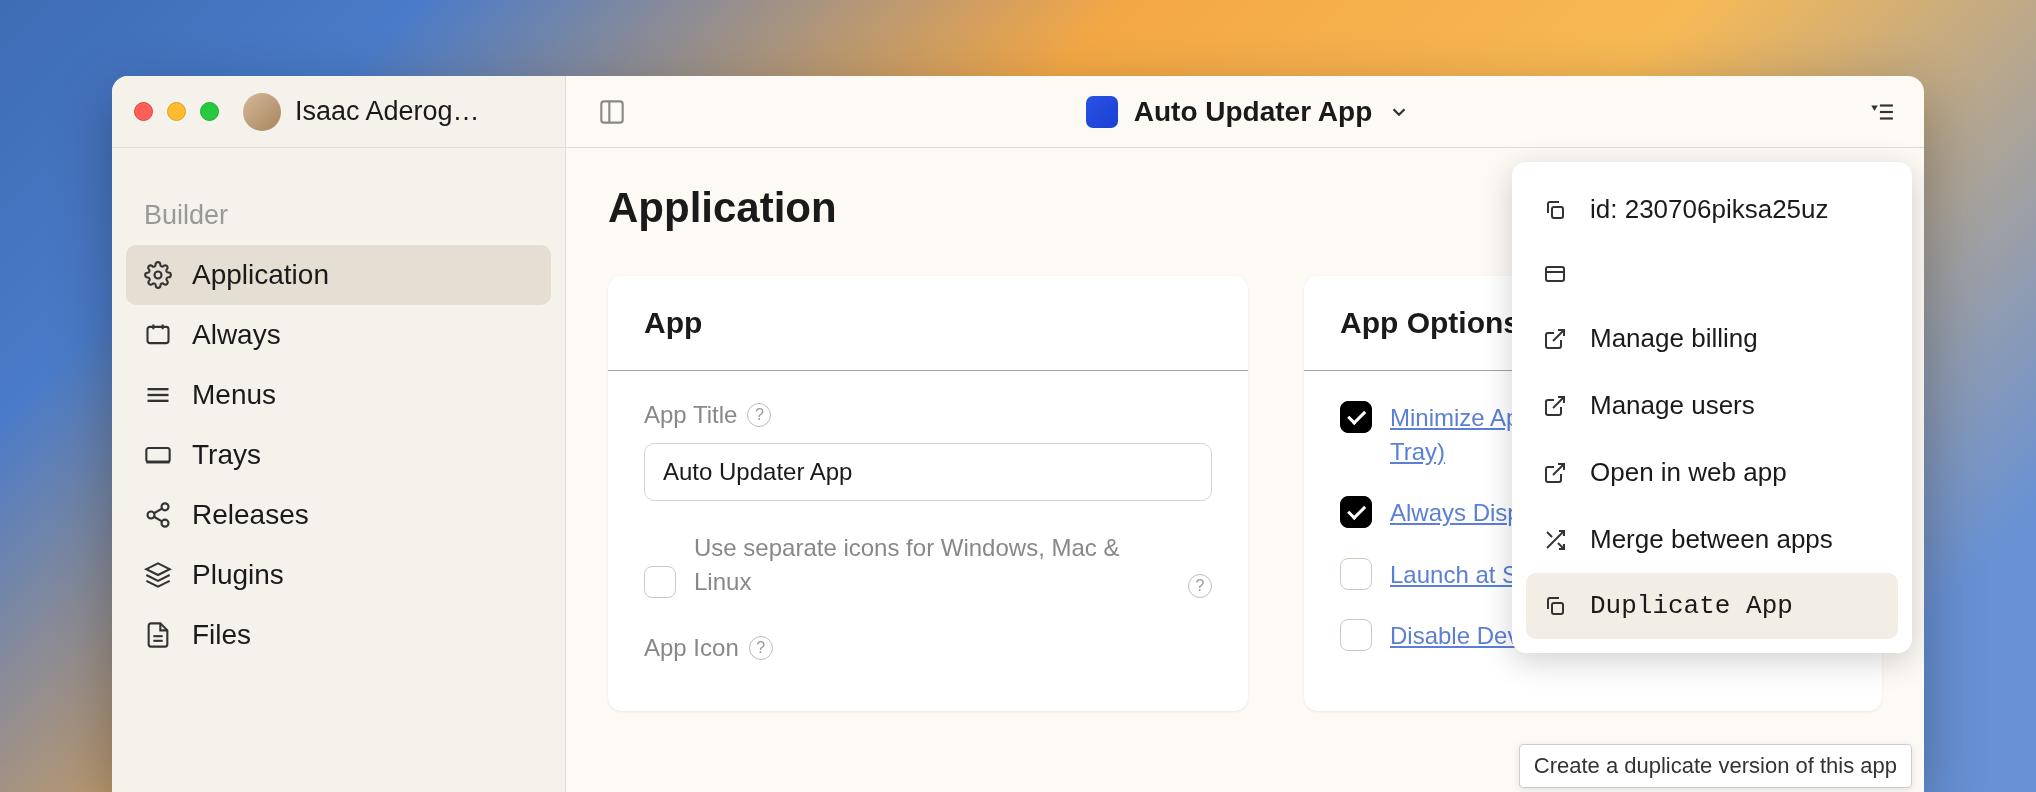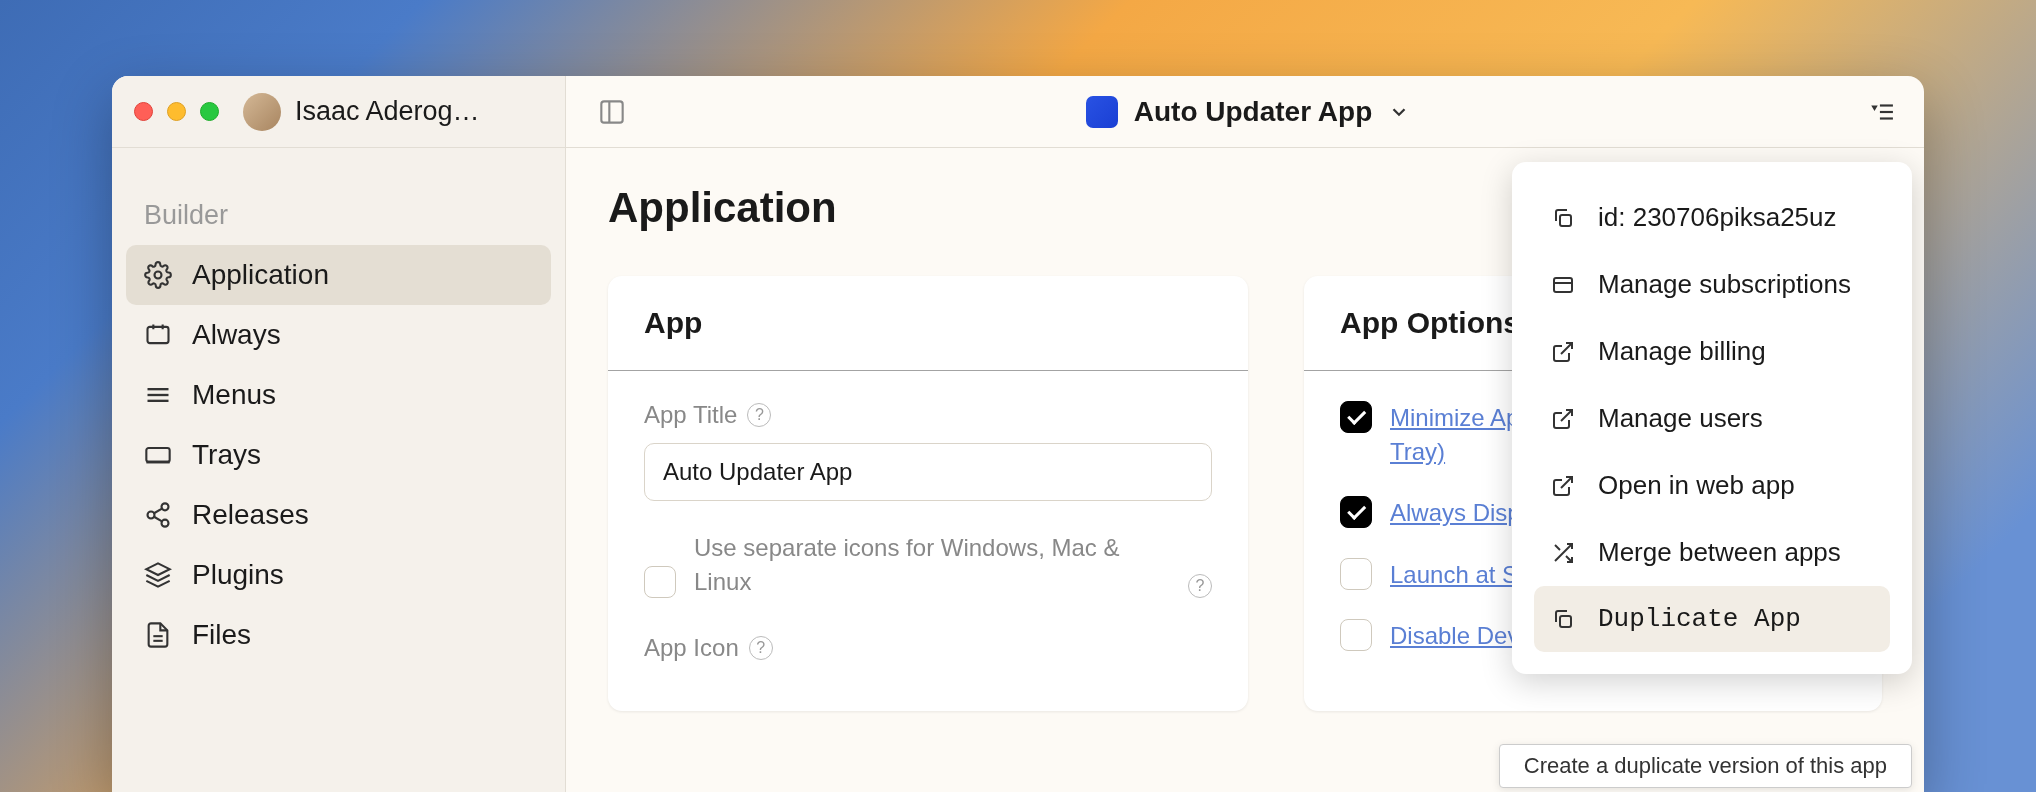--- a/index.html
+++ b/index.html
@@ -243,21 +243,21 @@
       margin-bottom: 28px;
     }
     .dropdown-menu {
       position: absolute;
       top: 86px;
       right: 12px;
       width: 400px;
       background: #fff;
       border-radius: 14px;
       box-shadow: 0 8px 32px rgba(0,0,0,0.18);
-      padding: 22px;
+      padding: 14px;
     }
     .menu-item {
       display: flex;
       align-items: center;
       gap: 22px;
       padding: 18px 16px;
       border-radius: 10px;
       cursor: pointer;
     }
     .menu-item.hover {
@@ -275,21 +275,21 @@
     .menu-label {
       font-size: 26px;
       color: #1a1a1a;
     }
     .tooltip {
       position: absolute;
       bottom: 4px;
       right: 12px;
       background: #fff;
       border: 1px solid #ccc;
-      padding: 8px 24px;
+      padding: 8px 14px;
       font-size: 22px;
       color: #333;
       border-radius: 4px;
       box-shadow: 0 2px 8px rgba(0,0,0,0.1);
     }
     .field-label-secondary {
       font-size: 24px;
       color: #888;
       display: flex;
       align-items: center;
@@ -482,21 +482,20 @@
         </span>
         <span class="menu-label">id: 230706piksa25uz</span>
       </div>
       <div class="menu-item">
         <span class="menu-icon">
           <svg width="24" height="24" viewBox="0 0 24 24" fill="none" stroke="currentColor" stroke-width="2">
               <rect x="3" y="5" width="18" height="14" rx="2"></rect>
               <line x1="3" y1="10" x2="21" y2="10"></line>
             </svg>
         </span>
-        <span class="menu-label">Manage subscriptions</span>
       </div>
       <div class="menu-item">
         <span class="menu-icon">
           <svg width="24" height="24" viewBox="0 0 24 24" fill="none" stroke="currentColor" stroke-width="2">
               <path d="M18 13v6a2 2 0 0 1-2 2H5a2 2 0 0 1-2-2V8a2 2 0 0 1 2-2h6"></path>
               <polyline points="15 3 21 3 21 9"></polyline>
               <line x1="10" y1="14" x2="21" y2="3"></line>
             </svg>
         </span>
         <span class="menu-label">Manage billing</span>

